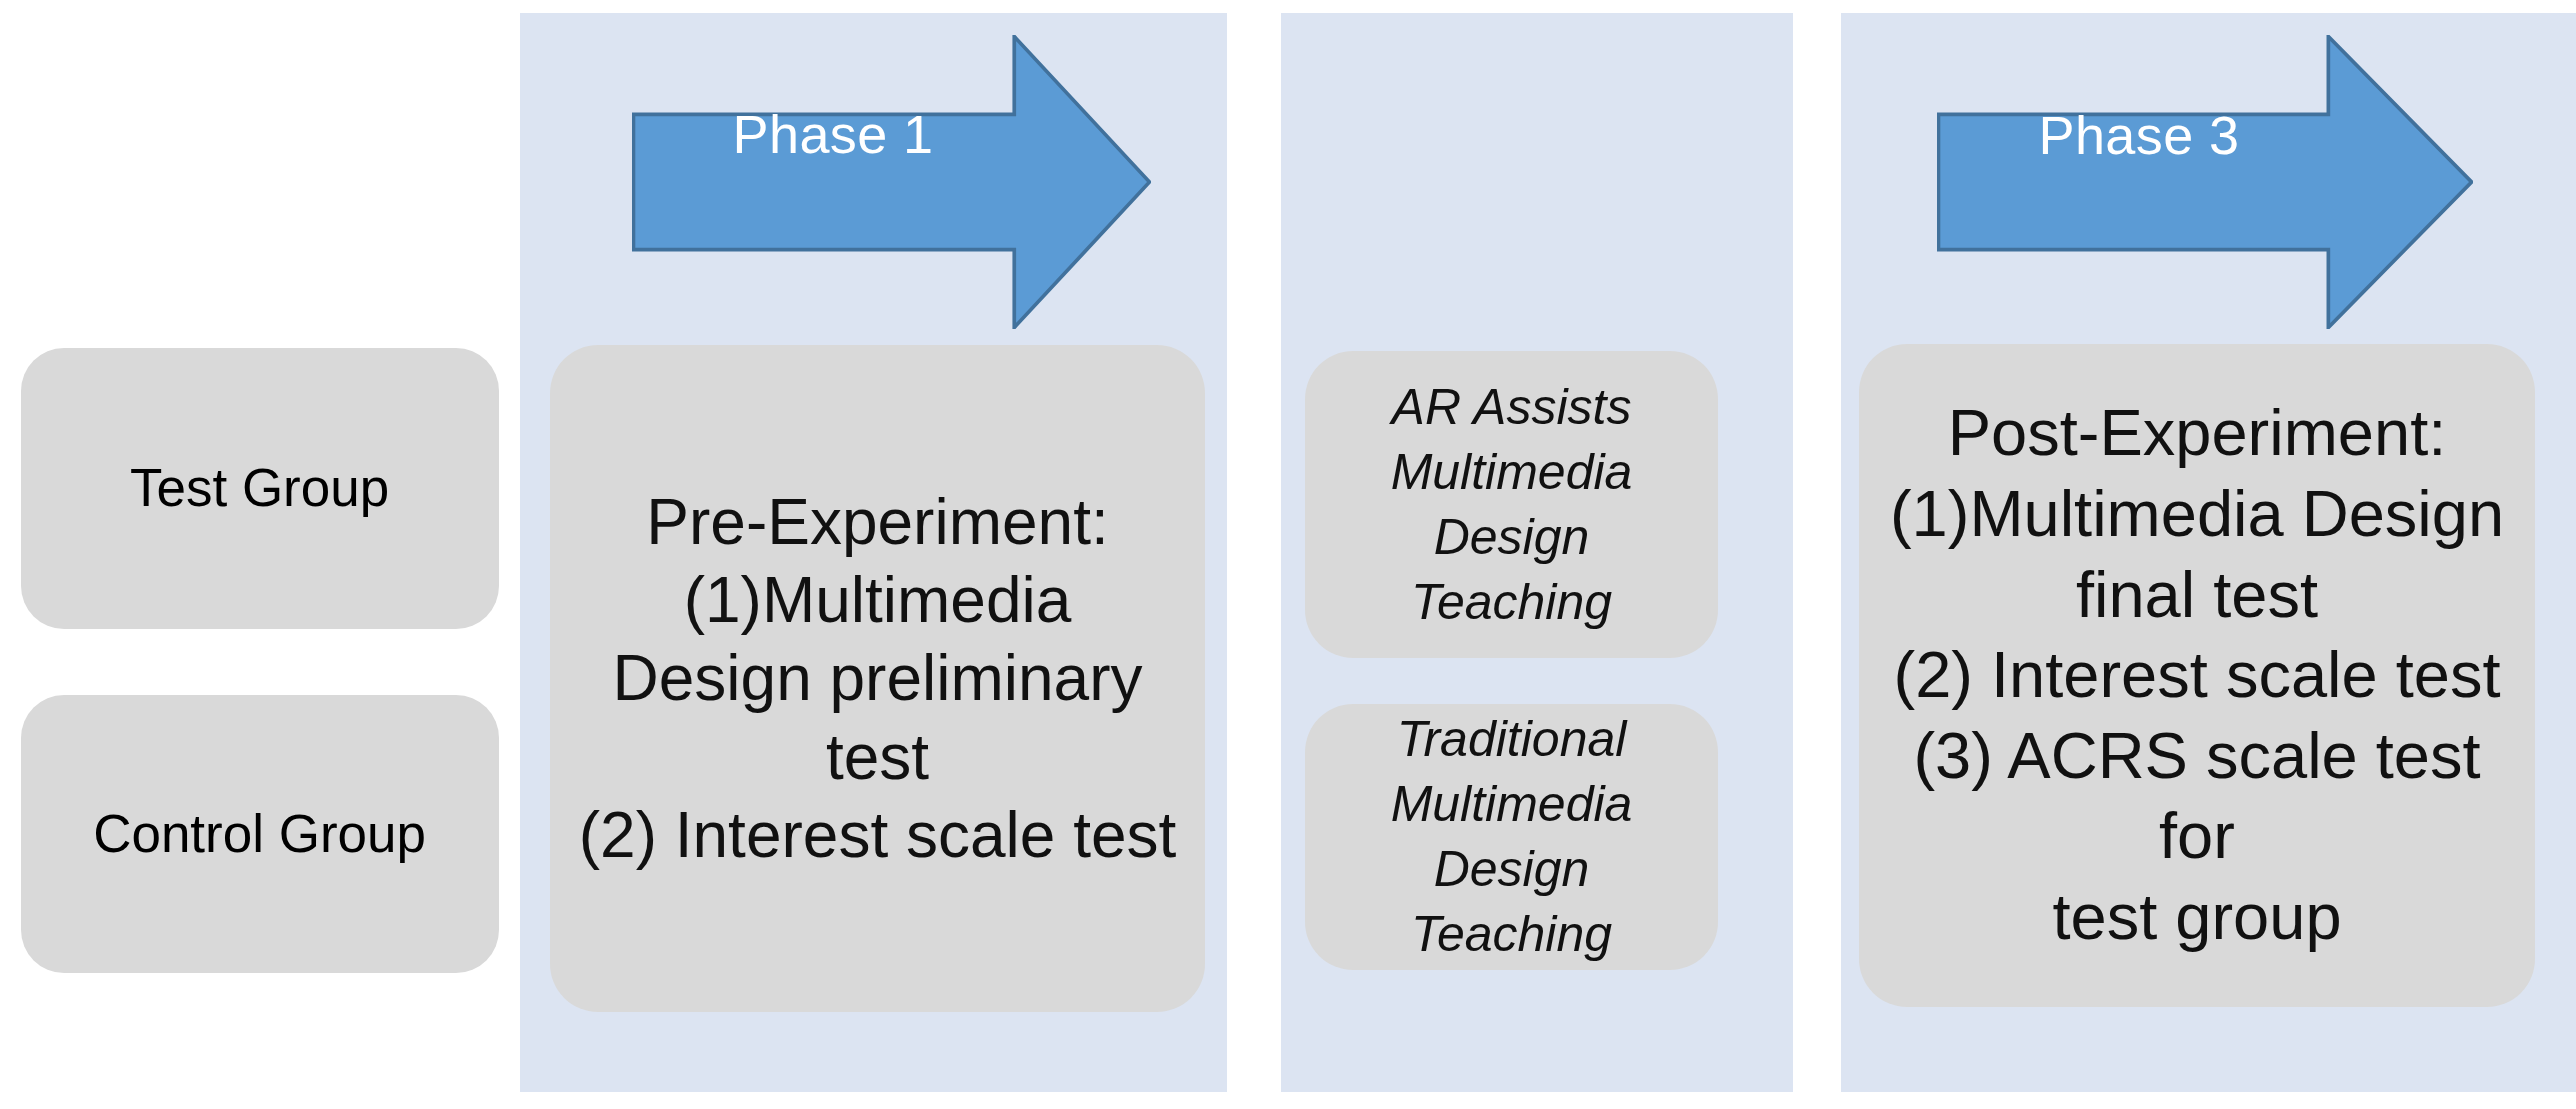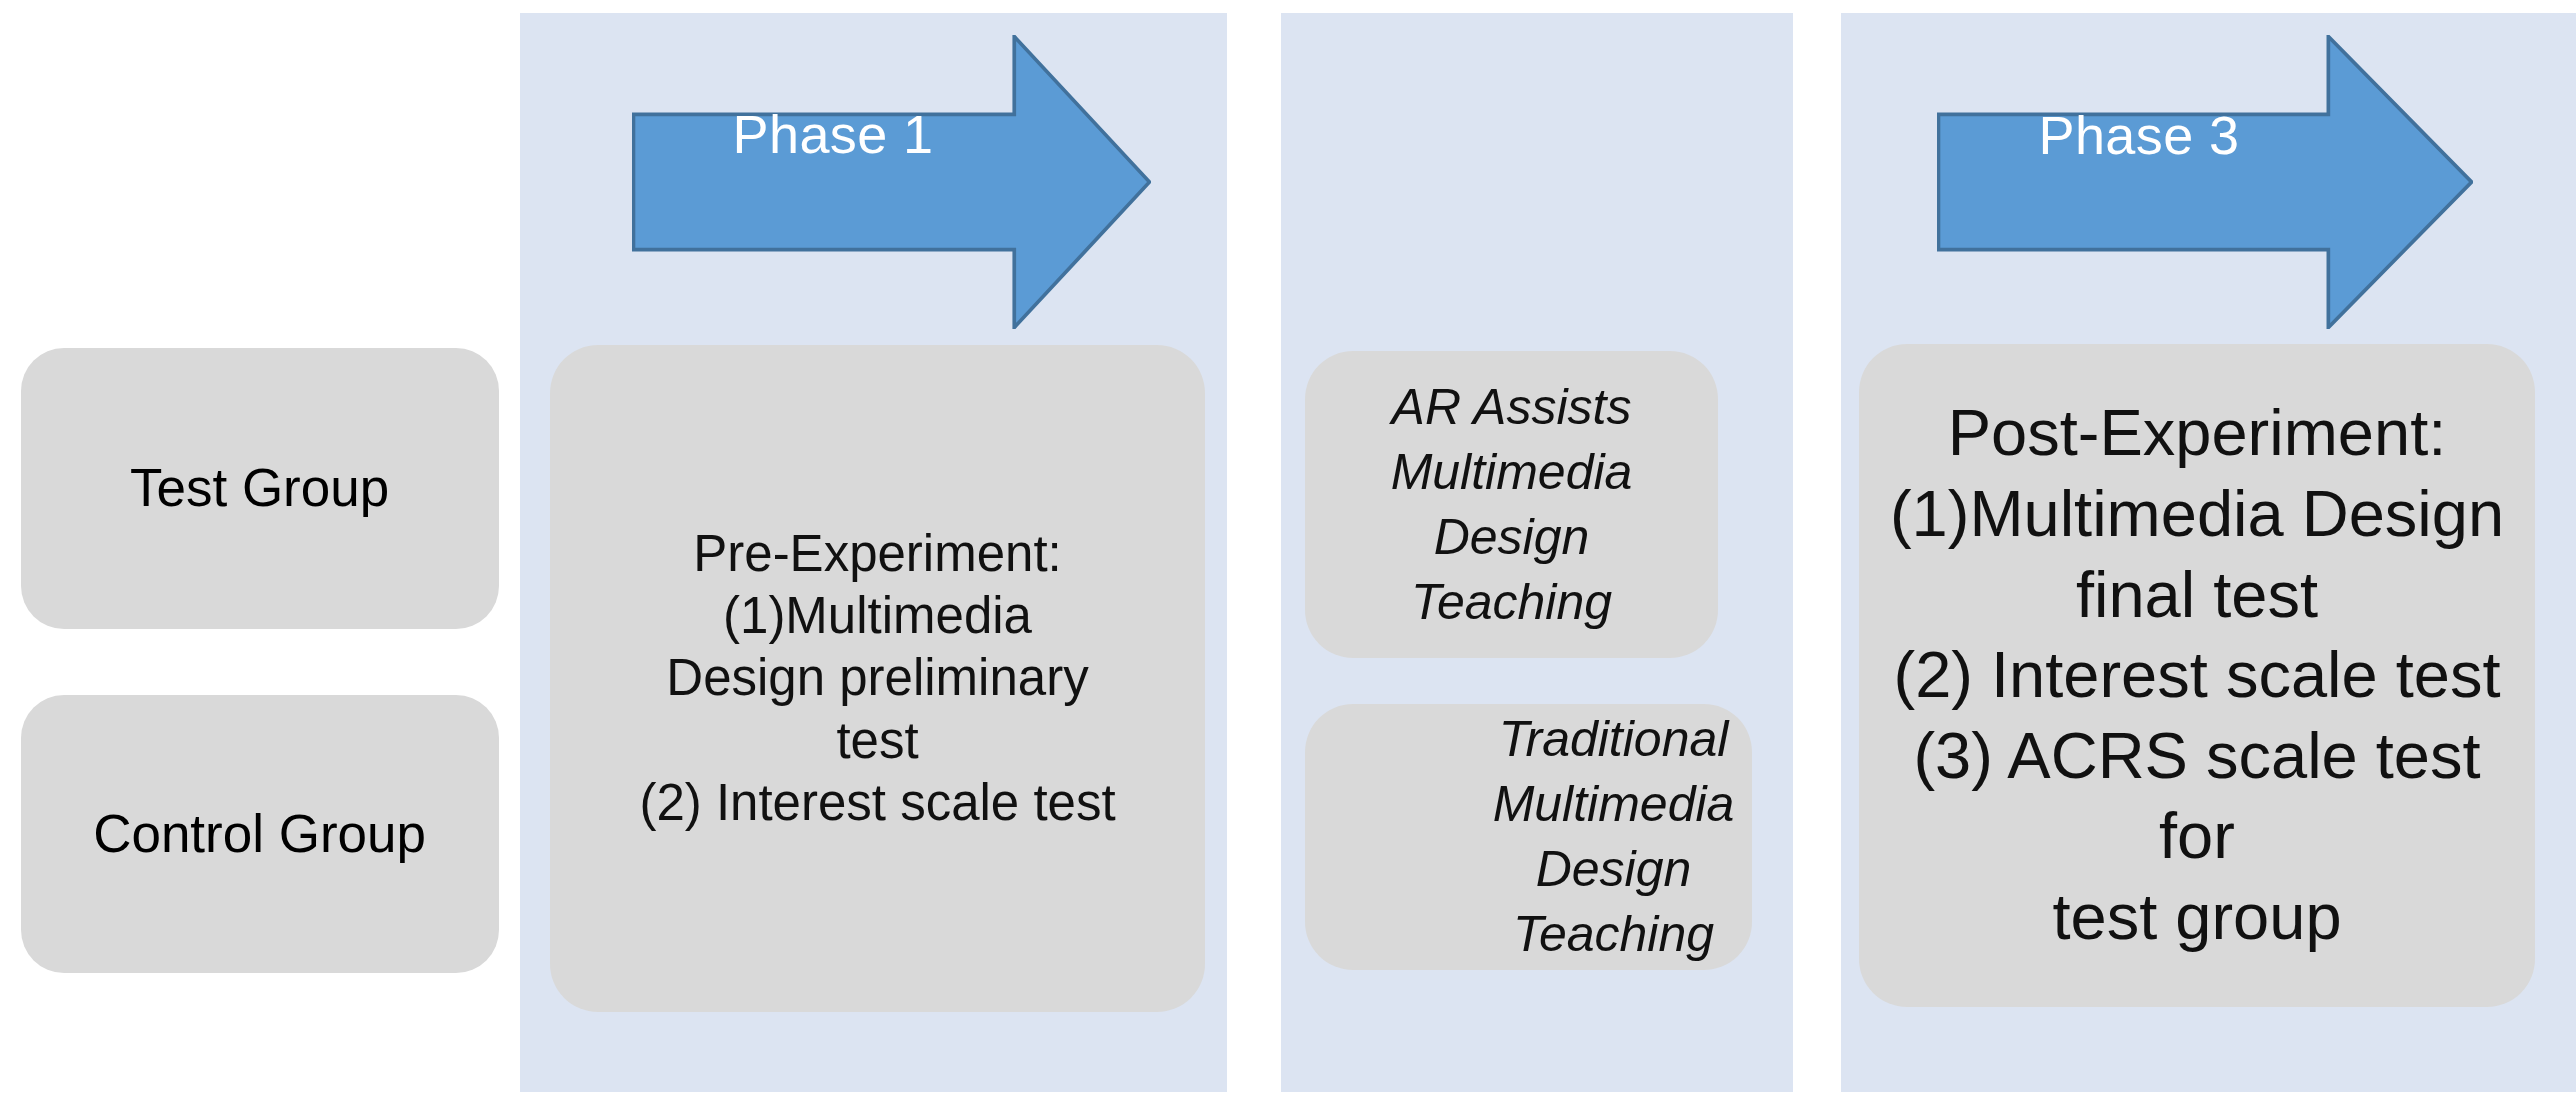--- a/index.html
+++ b/index.html
@@ -93,24 +93,24 @@
     box-sizing: border-box;
     padding: 13.2px 17.6px;
   }
   .phase-card .card-text {
     font-size: 51px;
     line-height: 1.22;
     white-space: pre-line;
   }
 
   #card-p1 { left: 550px;  top: 345px; width: 655px; height: 667px; }
-  #card-p1 .card-text { font-size: 51px; }
+  #card-p1 .card-text { font-size: 64px; }
 
   #card-p2a { left: 1305px; top: 351px;  width: 413px; height: 307px; }
-  #card-p2b { left: 1305px; top: 704px;  width: 447px; height: 266px; justify-content: flex-end; }
+  #card-p2b { left: 1305px; top: 704px;  width: 413px; height: 266px; }
   #card-p2a .card-text, #card-p2b .card-text { font-size: 50px; line-height: 1.30; font-style: italic; }
 
   #card-p3 { left: 1859px; top: 344px; width: 676px; height: 663px; }
   #card-p3 .card-text { font-size: 65px; line-height: 1.24; }
 </style>
 </head>
 <body>
 
 <div class="stage">
 

